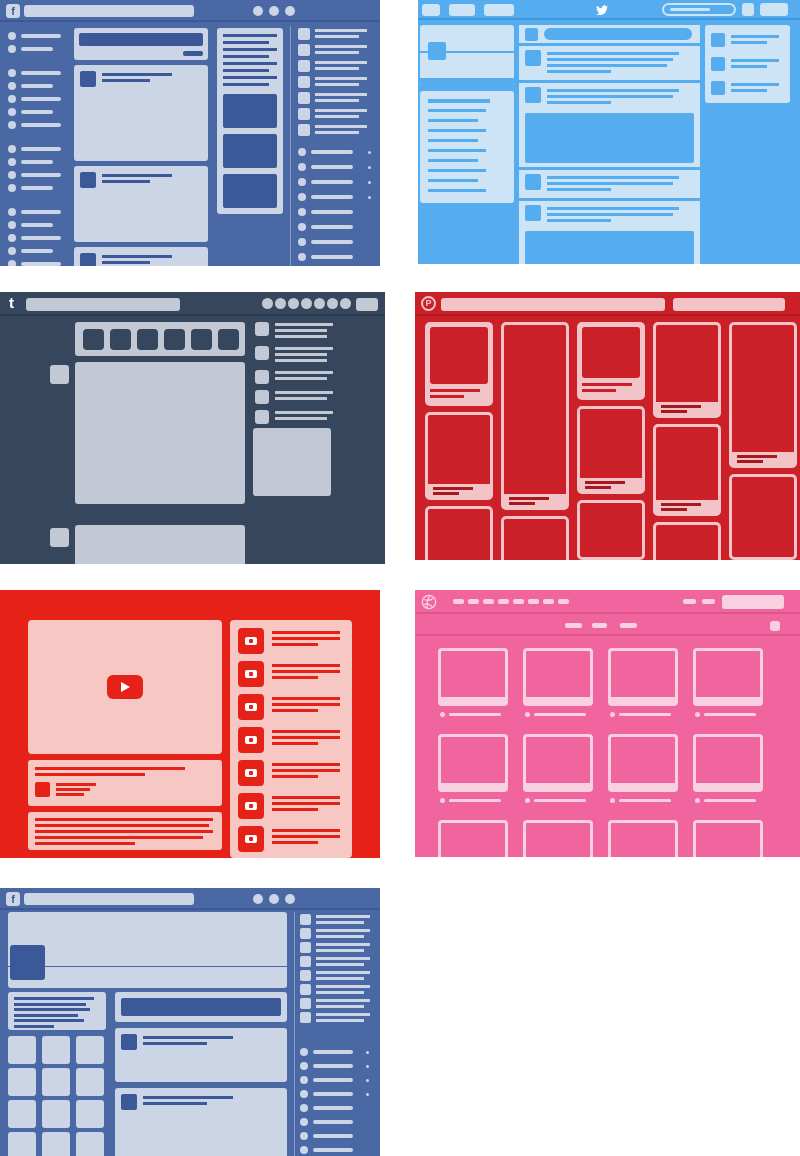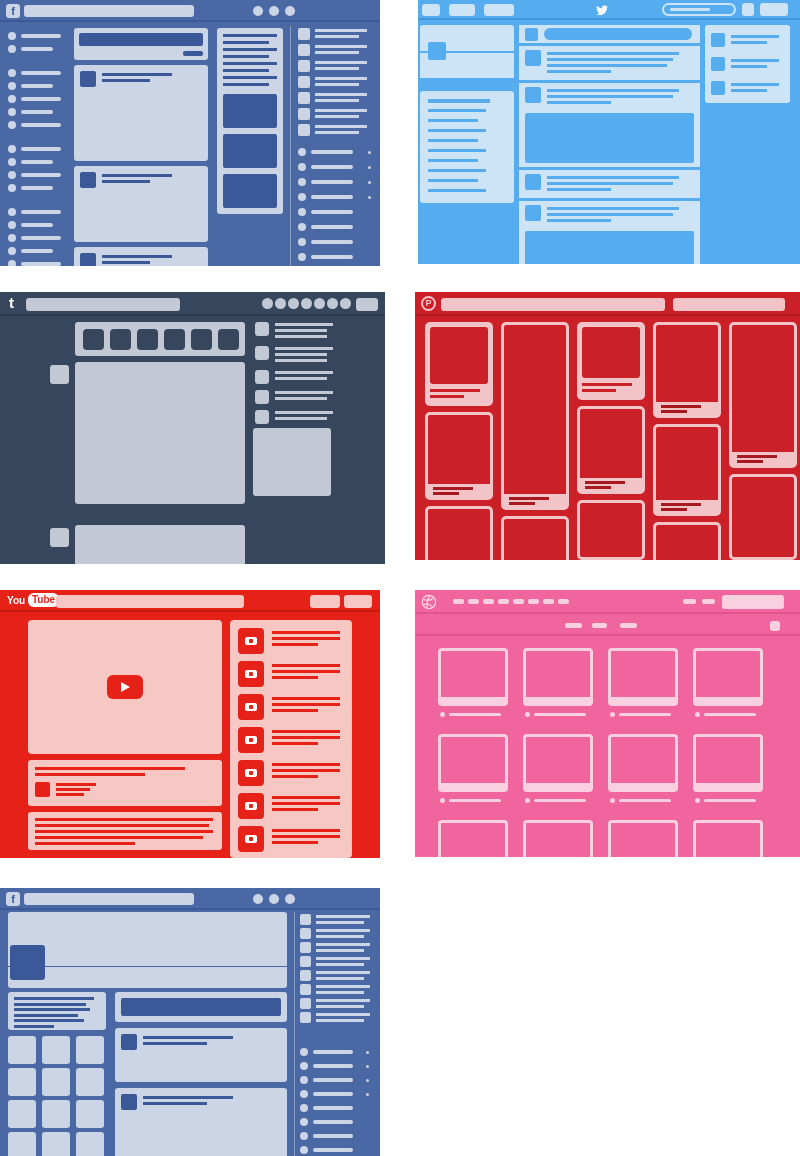--- a/index.html
+++ b/index.html
@@ -332,27 +332,20 @@
     <div style="position: absolute; left: 238px; top: 230px; width: 68px; height: 42px; border-radius: 5px; border: 3px solid var(--light);"></div>
     <div style="position: absolute; left: 314px; top: 30px; width: 68px; height: 146px; border-radius: 5px; border: 3px solid var(--light);">
       <div class="lt" style="position: absolute; left: 0px; bottom: 0px; width: 62px; height: 13px;"></div>
       <div class="lndk" style="position: absolute; left: 5px; bottom: 7px; width: 40px; height: 3px;"></div>
       <div class="lndk" style="position: absolute; left: 5px; bottom: 2px; width: 26px; height: 3px;"></div>
     </div>
     <div style="position: absolute; left: 314px; top: 182px; width: 68px; height: 86px; border-radius: 5px; border: 3px solid var(--light);"></div>
   </div>
 
 <div class="panel" id="p-youtube" style="left: 0px; top: 590px; width: 380px; height: 268px; --bg: #e62117; --light: #f6c7c3; --accent: #e62117; --hline: #c01a11;">
-  <div class="hdr">
-    <span class="yt-you">You</span>
-    <span class="yt-tube">Tube</span>
-    <div class="srch" style="left:56px;top:5px;width:188px;height:13px"></div>
-    <div class="a lt rd" style="left:310px;top:5px;width:30px;height:13px"></div>
-    <div class="a lt rd" style="left:344px;top:5px;width:28px;height:13px"></div>
-  </div>
 <div class="lt" style="position: absolute; left: 28px; top: 30px; width: 194px; height: 134px; border-radius: 4px;">
       <div class="ac" style="position: absolute; left: 79px; top: 55px; width: 36px; height: 24px; border-radius: 6px;">
         <div style="position: absolute; left: 14px; top: 7px; width: 0px; height: 0px; border-left: 9px solid rgb(255, 255, 255); border-top: 5px solid transparent; border-bottom: 5px solid transparent;"></div>
       </div>
     </div>
     <div class="lt" style="position: absolute; left: 28px; top: 170px; width: 194px; height: 46px; border-radius: 3px;">
       <div class="ac" style="position: absolute; left: 7px; top: 7px; width: 150px; height: 3px;"></div>
       <div class="ac" style="position: absolute; left: 7px; top: 13px; width: 110px; height: 3px;"></div>
       <div class="ac" style="position: absolute; left: 7px; top: 22px; width: 15px; height: 15px; border-radius: 2px;"></div>
       <div class="ac" style="position: absolute; left: 28px; top: 23px; width: 40px; height: 3px;"></div>

